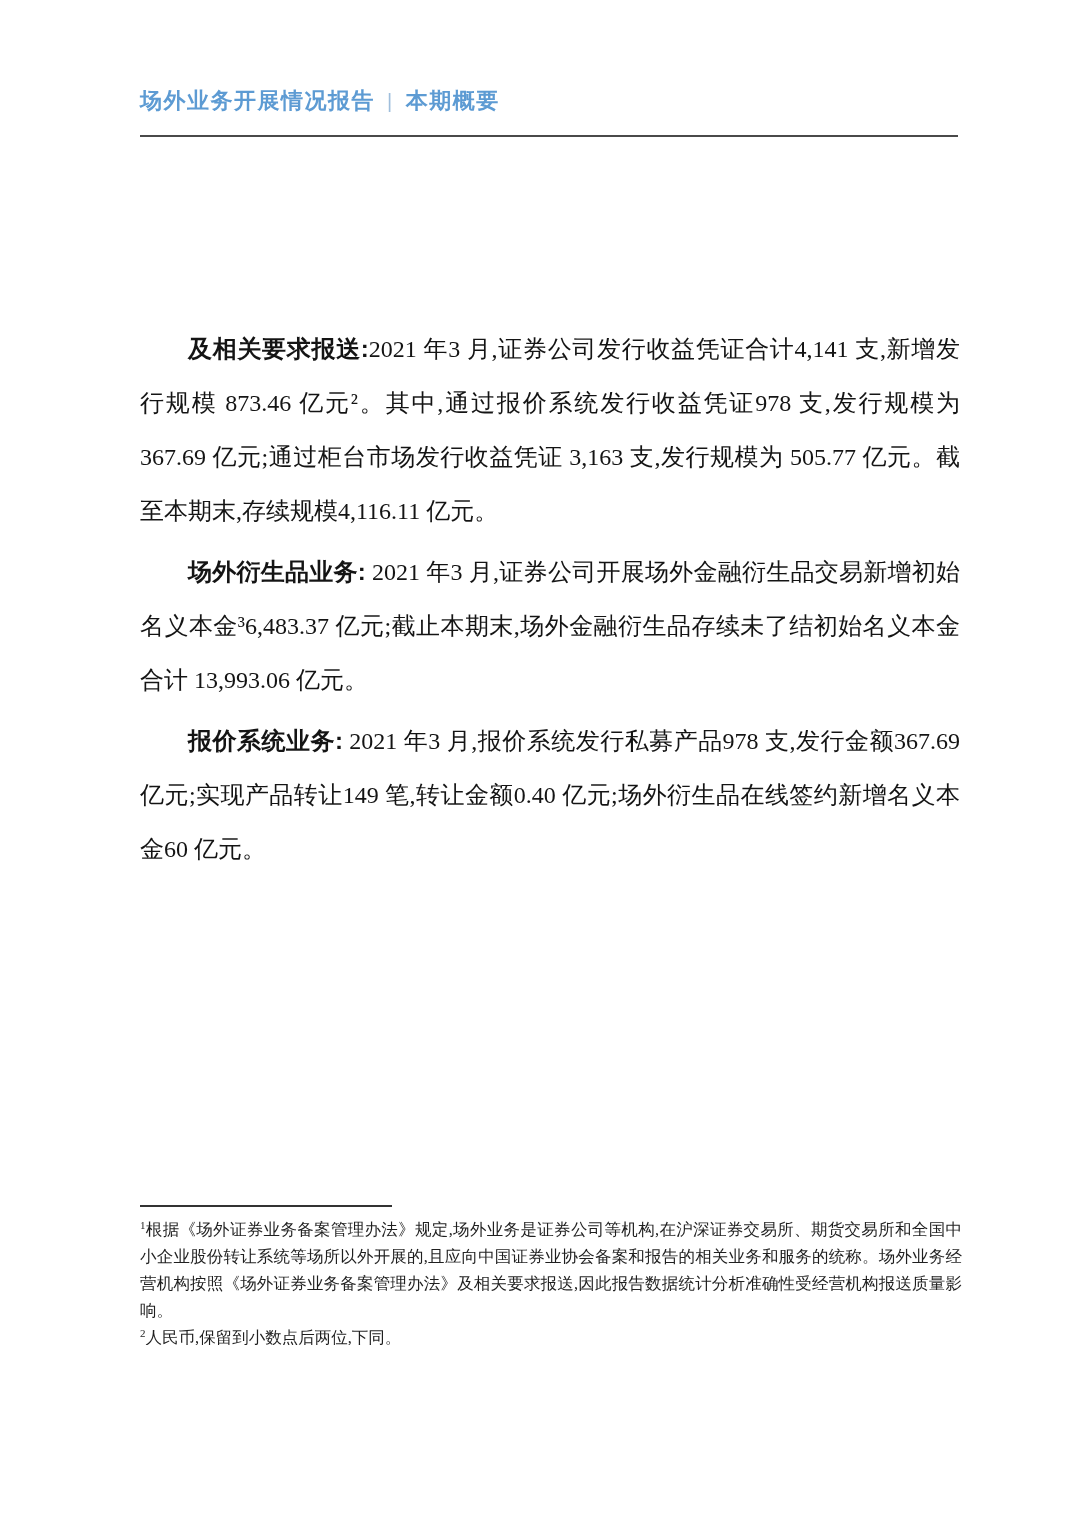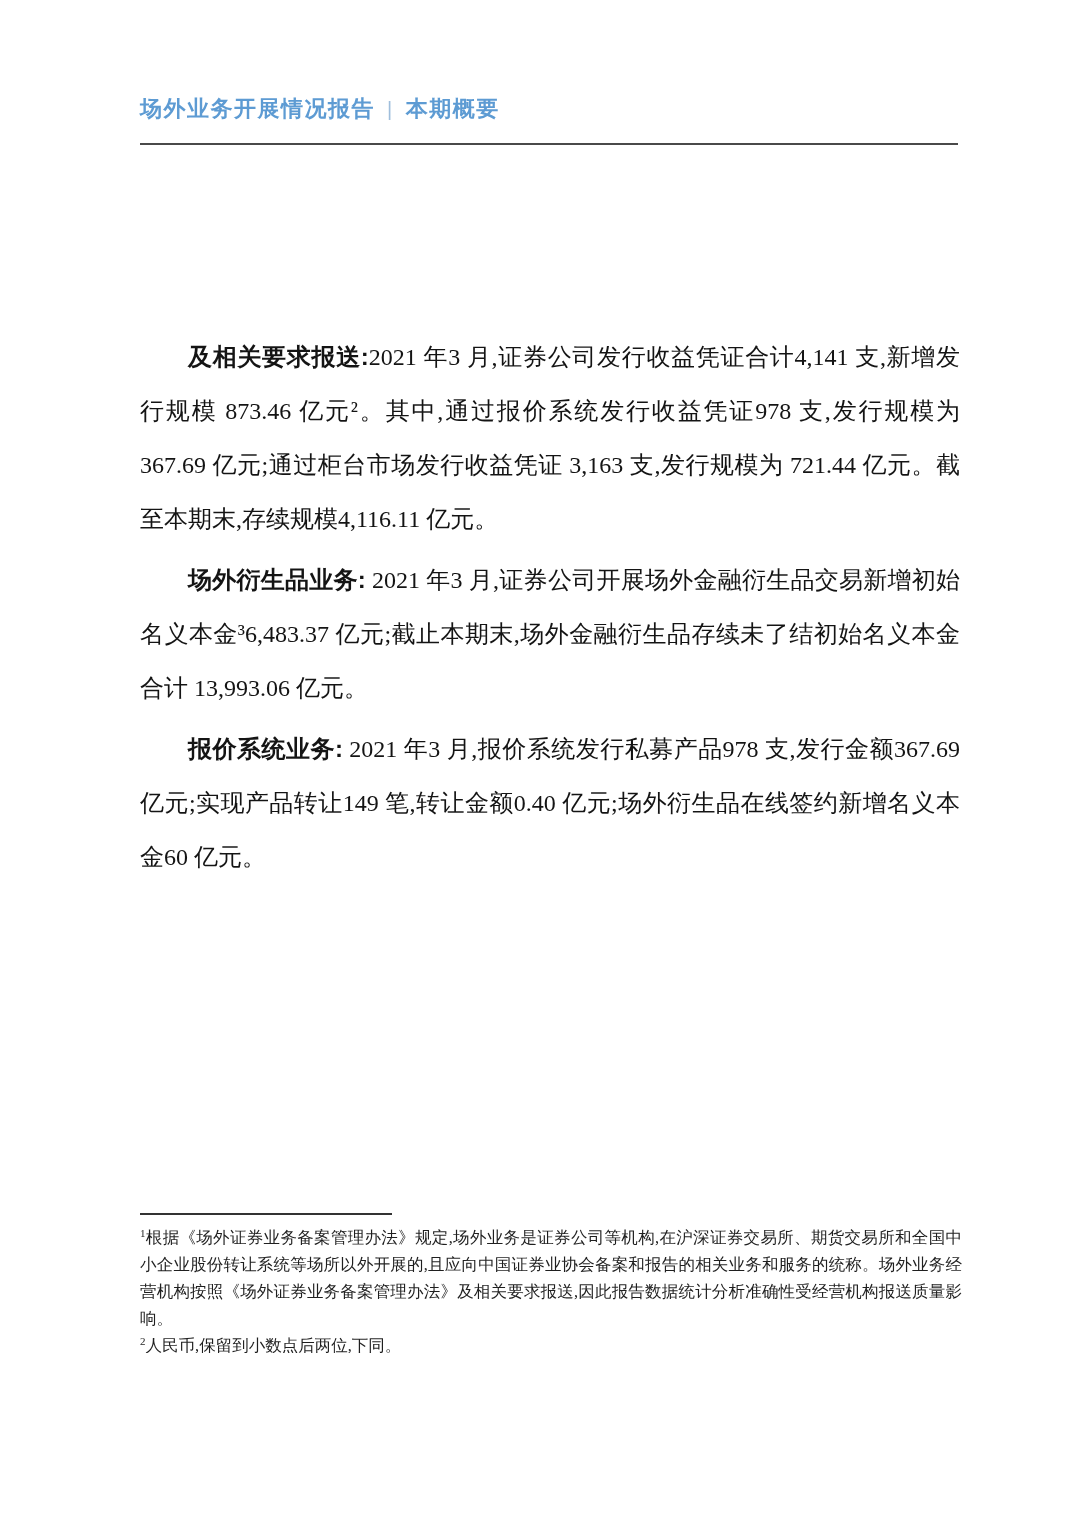--- a/index.html
+++ b/index.html
@@ -2,21 +2,21 @@
 <html><head>
 <meta charset="utf-8">
 <style>
   * { box-sizing: border-box; }
   html, body { margin: 0; padding: 0; background: #ffffff; }
 
   .page {
     position: relative;
     width: 1080px;
     height: 1341px;
-    margin: 12px auto;
+    margin: 4px auto;
     background: #ffffff;
     overflow: hidden;
     font-family: "Liberation Serif", "DejaVu Serif", serif;
     color: #141414;
   }
 
   
   .header {
     position: absolute;
     left: 140px;
@@ -156,21 +156,21 @@
 
 <div class="page">
 
   <div class="header">
     <span>场外业务开展情况报告</span><span class="sep">|</span><span>本期概要</span>
   </div>
   <div class="header-rule"></div>
 
 
   <div class="body-text">
-    <p><span class="lead">及相关要求报送:</span><span>2021 年3 月,证券公司发行收益凭证合计4,141 支,新增发行规模 873.46 亿元²。其中,通过报价系统发行收益凭证978 支,发行规模为 367.69 亿元;通过柜台市场发行收益凭证 3,163 支,发行规模为 721.44 亿元。截至本期末,存续规模4,116.11 亿元。</span></p>
+    <p><span class="lead">及相关要求报送:</span><span>2021 年3 月,证券公司发行收益凭证合计4,141 支,新增发行规模 873.46 亿元²。其中,通过报价系统发行收益凭证978 支,发行规模为 367.69 亿元;通过柜台市场发行收益凭证 3,163 支,发行规模为 505.77 亿元。截至本期末,存续规模4,116.11 亿元。</span></p>
     <p><span class="lead">场外衍生品业务:</span><span> 2021 年3 月,证券公司开展场外金融衍生品交易新增初始名义本金³6,483.37 亿元;截止本期末,场外金融衍生品存续未了结初始名义本金合计 13,993.06 亿元。</span></p>
     <p><span class="lead">报价系统业务:</span><span> 2021 年3 月,报价系统发行私募产品978 支,发行金额367.69 亿元;实现产品转让149 笔,转让金额0.40 亿元;场外衍生品在线签约新增名义本金60 亿元。</span></p>
   </div>
 
   <div class="footnote-rule"></div>
   <div class="footnotes">
     <p><sup>1</sup><span>根据《场外证券业务备案管理办法》规定,场外业务是证券公司等机构,在沪深证券交易所、期货交易所和全国中小企业股份转让系统等场所以外开展的,且应向中国证券业协会备案和报告的相关业务和服务的统称。场外业务经营机构按照《场外证券业务备案管理办法》及相关要求报送,因此报告数据统计分析准确性受经营机构报送质量影响。</span></p>
     <p><sup>2</sup><span>人民币,保留到小数点后两位,下同。</span></p>
     <p><sup>3</sup><span>下称交易规模。</span></p>
   </div>

